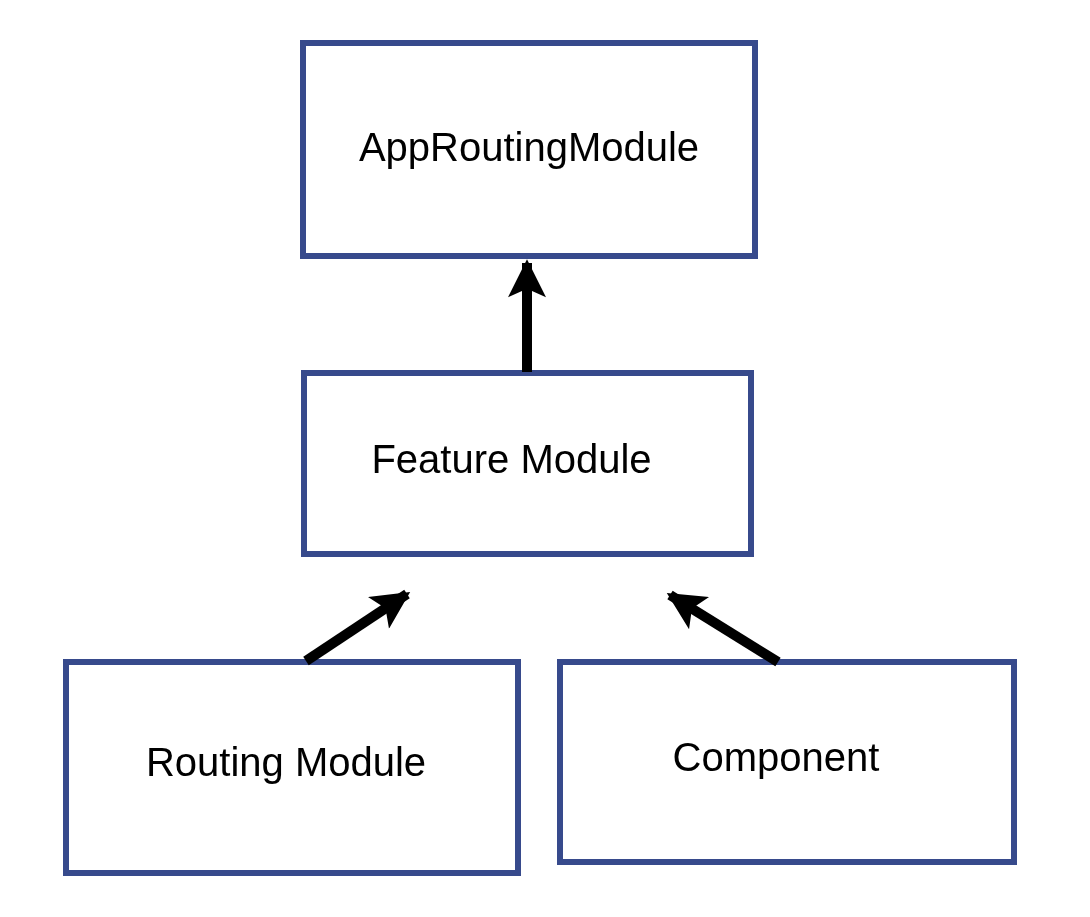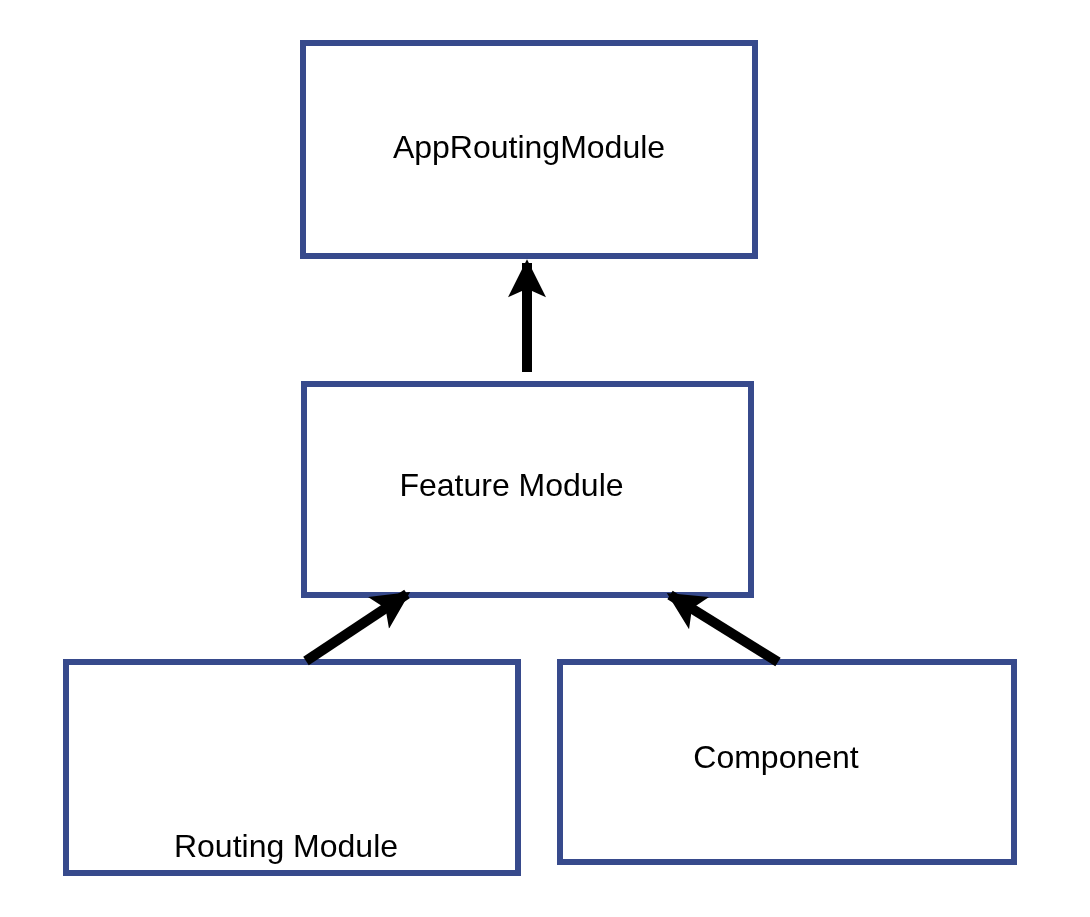--- a/index.html
+++ b/index.html
@@ -22,27 +22,27 @@
     overflow: hidden;
   }
   .node {
     position: absolute;
     box-sizing: border-box;
     border: 6px solid var(--box-border);
     background: var(--background);
     display: flex;
     align-items: center;
     justify-content: center;
-    font-size: 32px;
+    font-size: 40px;
     color: var(--text);
     white-space: nowrap;
   }
   #node-app-routing-module  { left: 300px; top: 40px;  width: 458px; height: 219px; }
-  #node-feature-module      { left: 301px; top: 381px; width: 453px; height: 217px; }
-  #node-routing-module      { left: 63px;  top: 659px; width: 458px; height: 217px; align-items: flex-end; }
+  #node-feature-module      { left: 301px; top: 370px; width: 453px; height: 187px; }
+  #node-routing-module      { left: 63px;  top: 659px; width: 458px; height: 217px; }
   #node-component           { left: 557px; top: 659px; width: 460px; height: 206px; }
 
   
   #node-feature-module .node-label { transform: translate(-16px, -4px); }
   #node-routing-module .node-label { transform: translate(-6px, -5px); }
   #node-component .node-label      { transform: translate(-11px, -5px); }
   #node-app-routing-module .node-label { transform: translate(0, -2px); }
 
   .edges-overlay {
     position: absolute;

